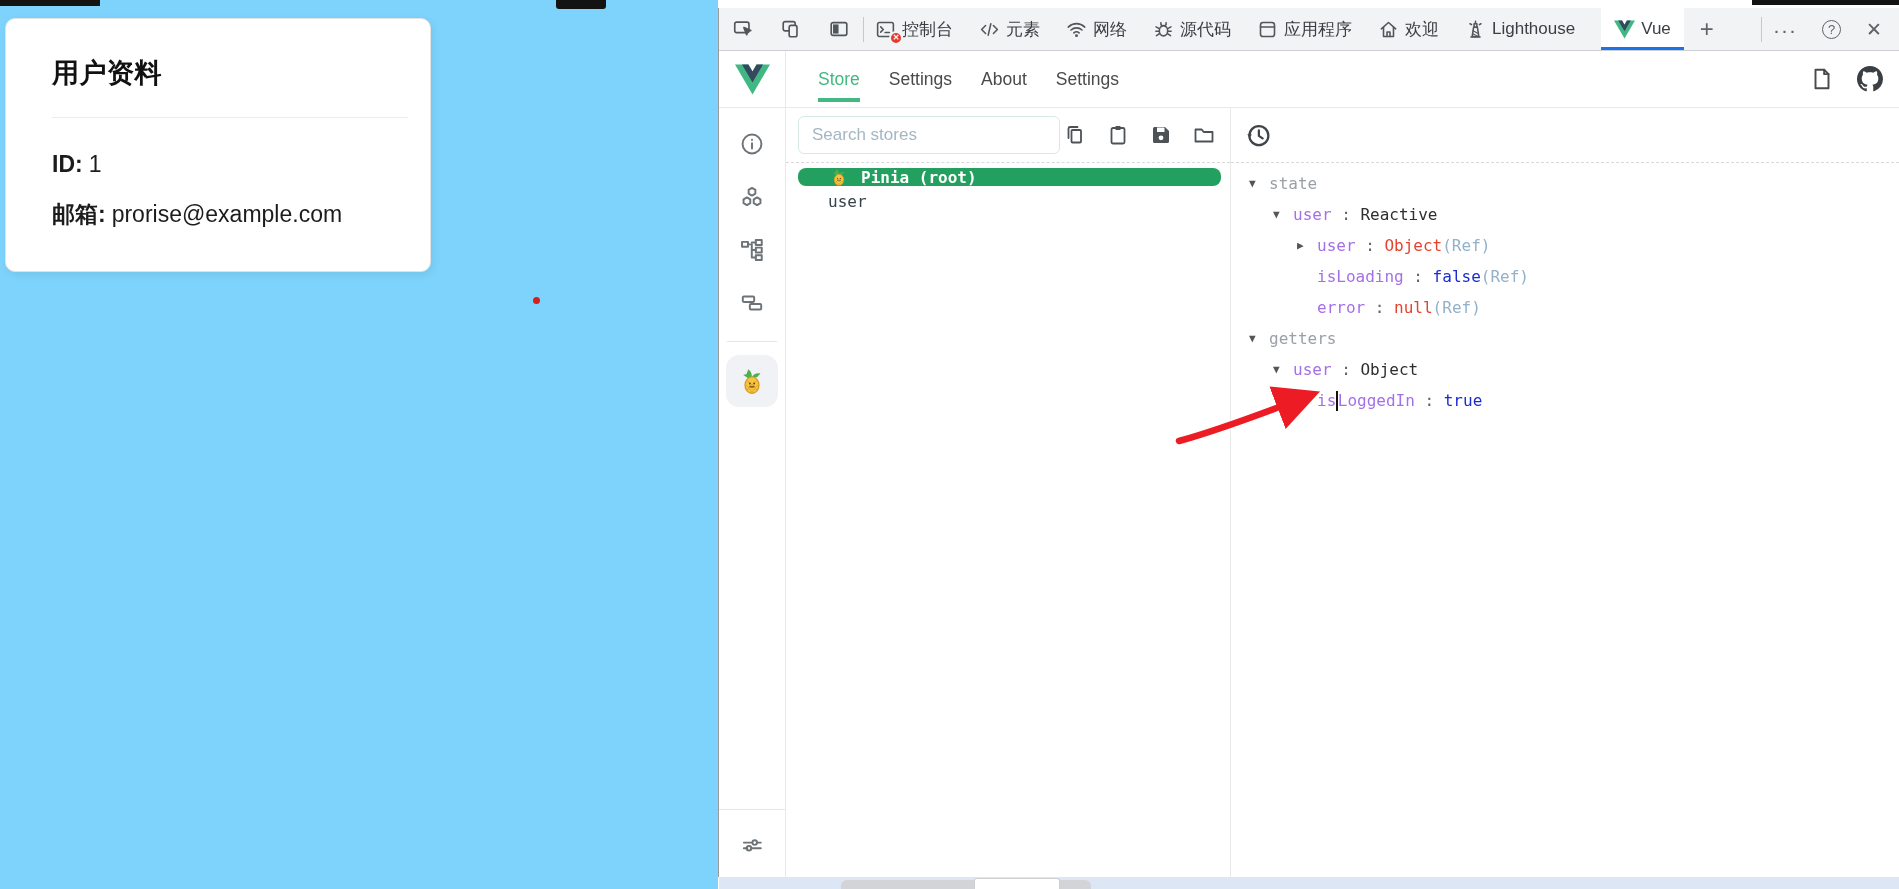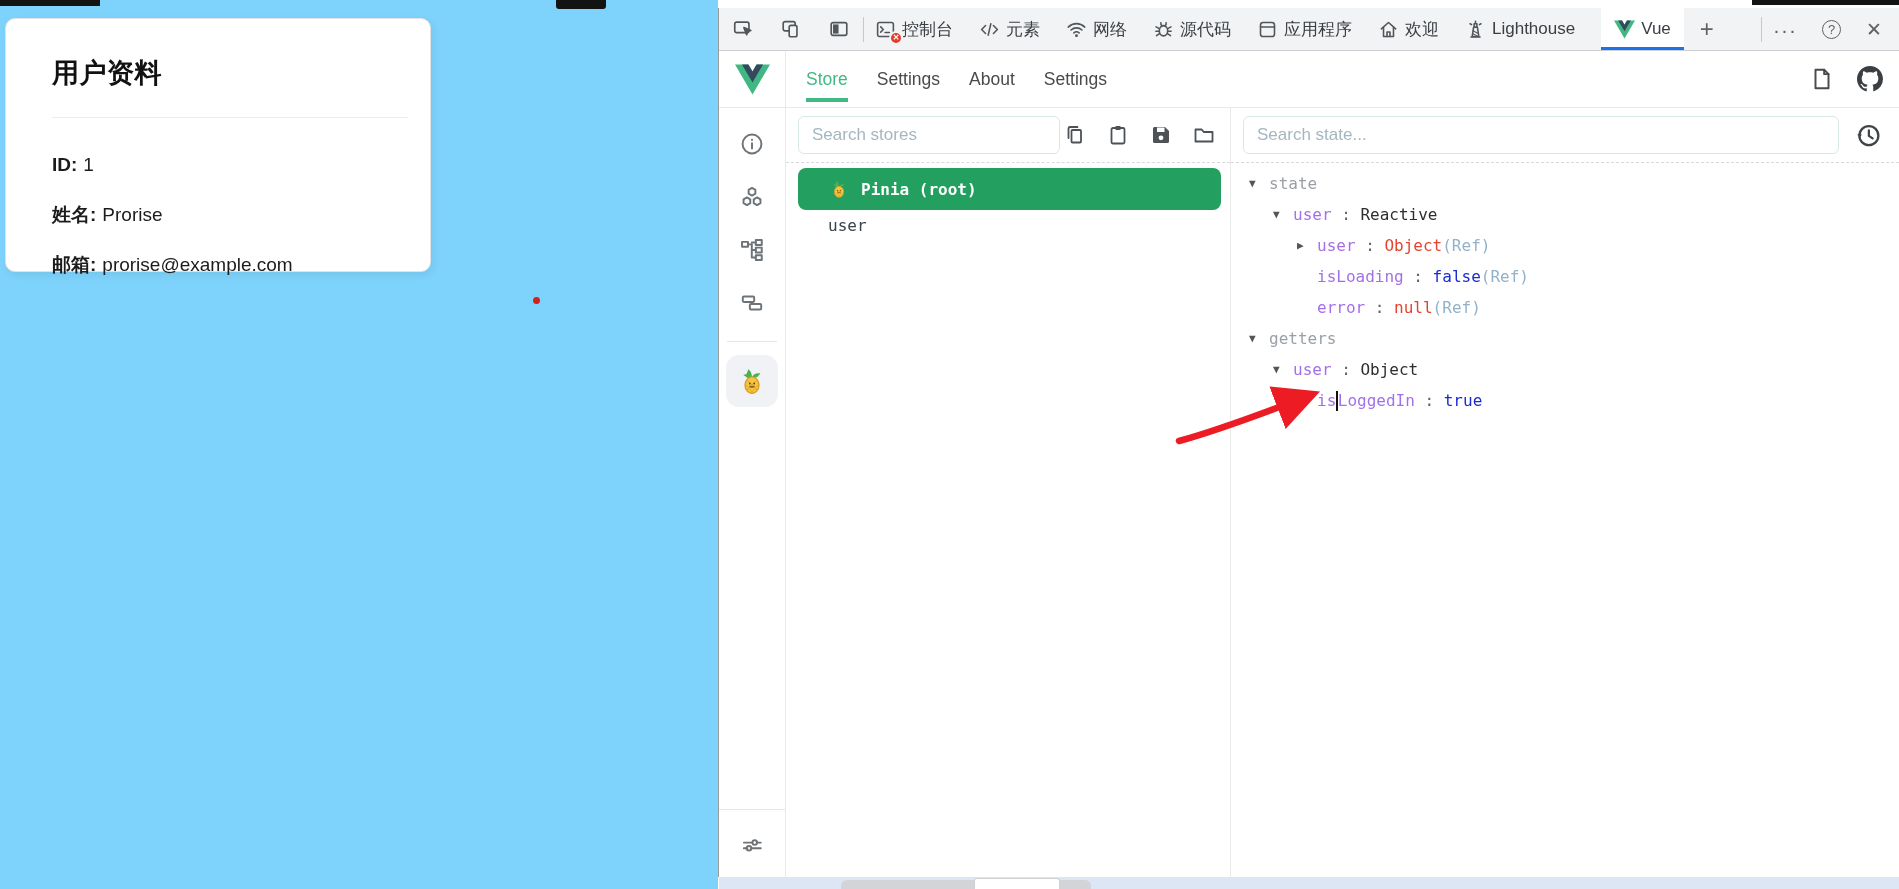--- a/index.html
+++ b/index.html
@@ -19,21 +19,21 @@
   #page{position:absolute;left:0;top:0;width:718px;height:889px;background:#7dd3fc;}
   .frag{position:absolute;background:#131313;}
   .frag1{left:0;top:0;width:100px;height:6px;}
   .frag2{left:556px;top:0;width:50px;height:9px;border-radius:0 0 3px 3px;}
   .frag3{position:absolute;left:1752px;top:0;width:147px;height:5px;background:#131313;}
   .card{position:absolute;left:5px;top:18px;width:426px;height:254px;background:#fff;
         border:1px solid #e2e2e2;border-radius:10px;box-shadow:2px 3px 8px rgba(0,0,0,.07);
         padding:36px 24px 0 46px;}
   .card h1{font-size:27px;font-weight:700;margin:0;color:#111;letter-spacing:.5px;}
   .card-divider{height:1px;background:#ececec;margin-top:26px;width:356px;}
-  .card-field{margin:25px 0;font-size:19px;line-height:25px;color:#1c1c1c;}
+  .card-field{margin:25px 0;font-size:23px;line-height:25px;color:#1c1c1c;}
   .card-field:first-child{margin-top:34px;}
   .card-field b{font-weight:700;margin-right:6px;}
   .red-dot{position:absolute;left:533px;top:297px;width:7px;height:7px;border-radius:50%;background:#d21f1f;}
 
   
   #devtools{position:absolute;left:718px;top:0;width:1181px;height:889px;background:#fff;}
   .vleft{position:absolute;left:0;top:8px;height:869px;width:1px;background:#9a9a9a;z-index:5;}
 
   
   .toolbar{position:absolute;left:1px;top:8px;right:0;height:43px;background:#f1f3f4;
@@ -56,21 +56,21 @@
   .dots-glyph{font-size:21px;letter-spacing:1px;}
   .qcircle{width:19px;height:19px;border:1.6px solid #5f6368;border-radius:50%;font-size:13px;
            display:inline-flex;align-items:center;justify-content:center;}
   .x-glyph{font-size:19px;}
 
   
   .vue-header{position:absolute;left:1px;top:51px;right:0;height:57px;background:#fff;
               border-bottom:1px solid #e9e9e9;display:flex;align-items:center;}
   .logo-cell{width:67px;height:100%;border-right:1px solid #e9e9e9;display:flex;align-items:center;justify-content:center;}
   .logo-cell .icon{width:35px;height:31px;}
-  .vue-tabs{display:flex;gap:29px;margin-left:20px;font-size:17.5px;color:#4a4a4a;height:100%;align-items:center;}
+  .vue-tabs{display:flex;gap:29px;margin-left:32px;font-size:17.5px;color:#4a4a4a;height:100%;align-items:center;}
   .vue-tab{position:relative;height:100%;display:flex;align-items:center;cursor:pointer;}
   .vue-tab.active{color:var(--green);}
   .vue-tab.active::after{content:"";position:absolute;left:0;right:0;bottom:5px;height:4px;background:var(--green);}
   .header-actions{margin-left:auto;display:flex;gap:22px;padding-right:16px;color:#4a4a4a;}
   .header-actions .icon{width:26px;height:26px;cursor:pointer;}
 
   
   .content{position:absolute;left:1px;top:108px;right:0;bottom:12px;display:flex;background:#fff;}
   .plugin-sidebar{width:67px;border-right:1px solid #e9e9e9;display:flex;flex-direction:column;align-items:center;padding-top:14px;flex:none;}
   .side-icon{width:44px;height:44px;display:flex;align-items:center;justify-content:center;color:#6e7378;margin-bottom:9px;cursor:pointer;}
@@ -84,21 +84,21 @@
 
   .store-panel{width:445px;border-right:1px solid #e9e9e9;display:flex;flex-direction:column;flex:none;}
   .search-row{height:55px;border-bottom:1px dashed #d9d9d9;display:flex;align-items:center;padding-left:12px;flex:none;}
   .search-input{height:38px;border:1px solid #d8eae0;border-radius:6px;font-size:17px;padding:0 13px;
                 color:#333;outline:none;background:#fff;font-family:"Liberation Sans",sans-serif;}
   .search-input::placeholder{color:#a5b6c3;}
   .store-panel .search-input{width:262px;margin-right:3px;flex:none;}
   .store-actions{display:flex;gap:19px;color:#4d5257;align-items:center;}
   .store-actions .icon{width:24px;height:24px;cursor:pointer;}
   .store-list{padding:5px 9px 0 12px;font-family:"DejaVu Sans Mono","Liberation Mono",monospace;}
-  .store-item.selected{background:var(--rowgreen);color:#fff;border-radius:8px;height:42px;display:flex;
+  .store-item.selected{background:var(--rowgreen);color:#fff;border-radius:8px;height:18px;display:flex;
                        align-items:center;padding-left:31px;gap:12px;font-size:16px;font-weight:600;cursor:pointer;}
   .store-item.selected .icon{width:20px;height:20px;}
   .store-item.child{height:31px;display:flex;align-items:center;padding-left:30px;font-size:16px;color:#37424a;cursor:pointer;}
 
   .state-panel{flex:1;position:relative;display:flex;flex-direction:column;}
   .state-panel .search-input{width:596px;margin-right:14px;flex:none;}
   .history-btn{width:30px;height:30px;color:#3f4449;cursor:pointer;}
   .state-tree{padding-top:5px;font-family:"DejaVu Sans Mono","Liberation Mono",monospace;font-size:16px;position:relative;}
   .tree-row{height:31px;display:flex;align-items:center;cursor:pointer;white-space:pre;}
   .caret{width:20px;flex:none;font-size:11px;color:#555;}
@@ -120,21 +120,20 @@
 <body>
 
 <div id="page">
   <div class="frag frag1"></div>
   <div class="frag frag2"></div>
   <div class="card">
     <h1>用户资料</h1>
     <div class="card-divider"></div>
     <div id="card-fields">
         <div class="card-field"><b>ID:</b><span>1</span></div>
-        <div class="card-field"><b>姓名:</b><span>Prorise</span></div>
         <div class="card-field"><b>邮箱:</b><span>prorise@example.com</span></div>
       </div>
   </div>
   <div class="red-dot"></div>
 </div>
 
 <div id="devtools">
   <div class="vleft"></div>
 
   <div class="toolbar">
@@ -400,21 +399,20 @@
             <span>Pinia (root)</span>
           </div>
           <div class="store-item child">
             <span>user</span>
           </div>
         </div>
     </div>
 
     <div class="state-panel">
       <div class="search-row" style="padding-left:12px;">
-        <input class="search-input" placeholder="Search state..." style="">
         <span class="icon history-btn" id="history-slot">
             <svg viewBox="0 0 24 24" fill="none" stroke="currentColor" stroke-width="1.8" stroke-linecap="round" stroke-linejoin="round">
               <circle cx="12.7" cy="12.5" r="7.6"></circle>
               <path d="M12.7 8.3v4.4l3 2"></path>
               <path d="M3.4 11.3l1.8 2.9 2-2.6z" fill="currentColor" stroke="none"></path>
             </svg>
           </span>
       </div>
       <div class="state-tree" id="state-tree">
           <div class="tree-row" style="padding-left: 18px;"><span class="caret">▼</span><span class="c-section">state</span></div>

